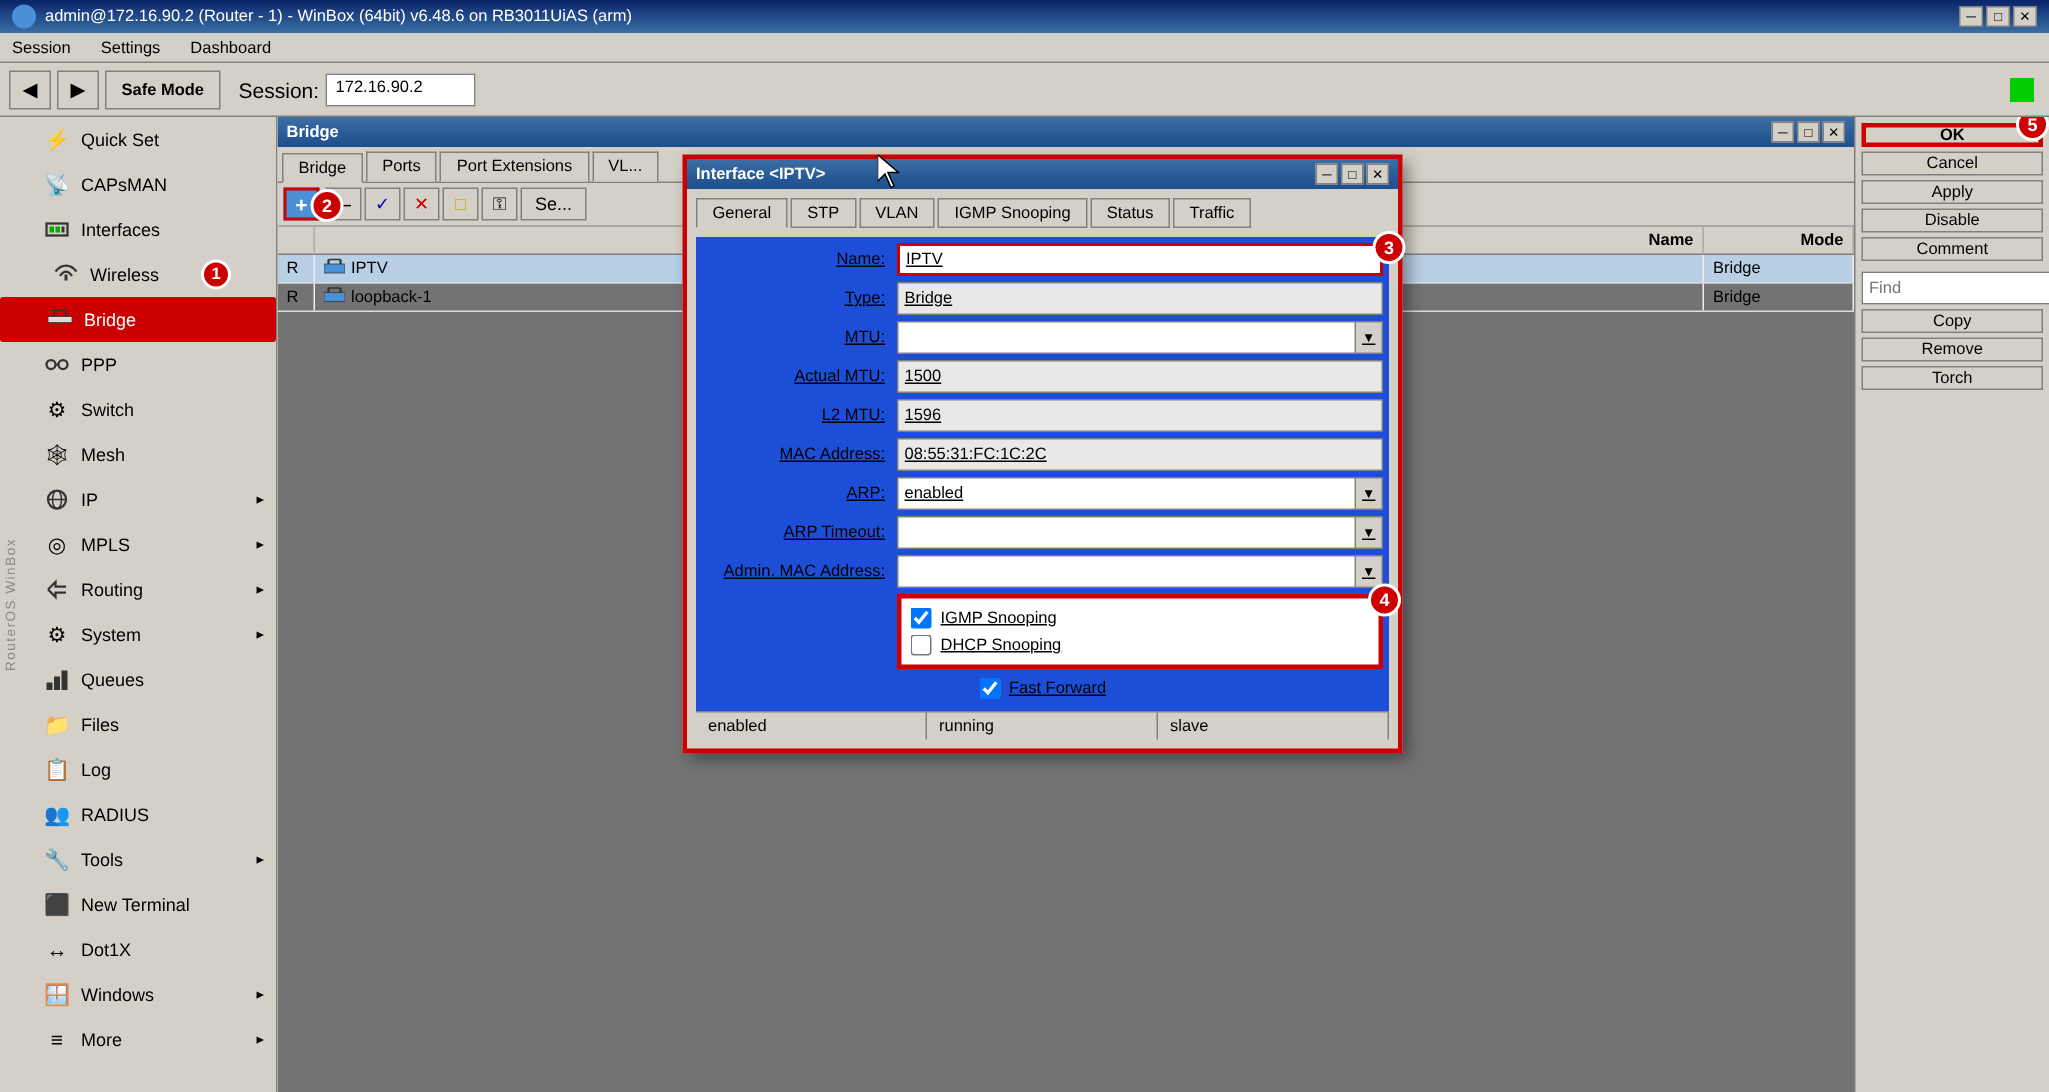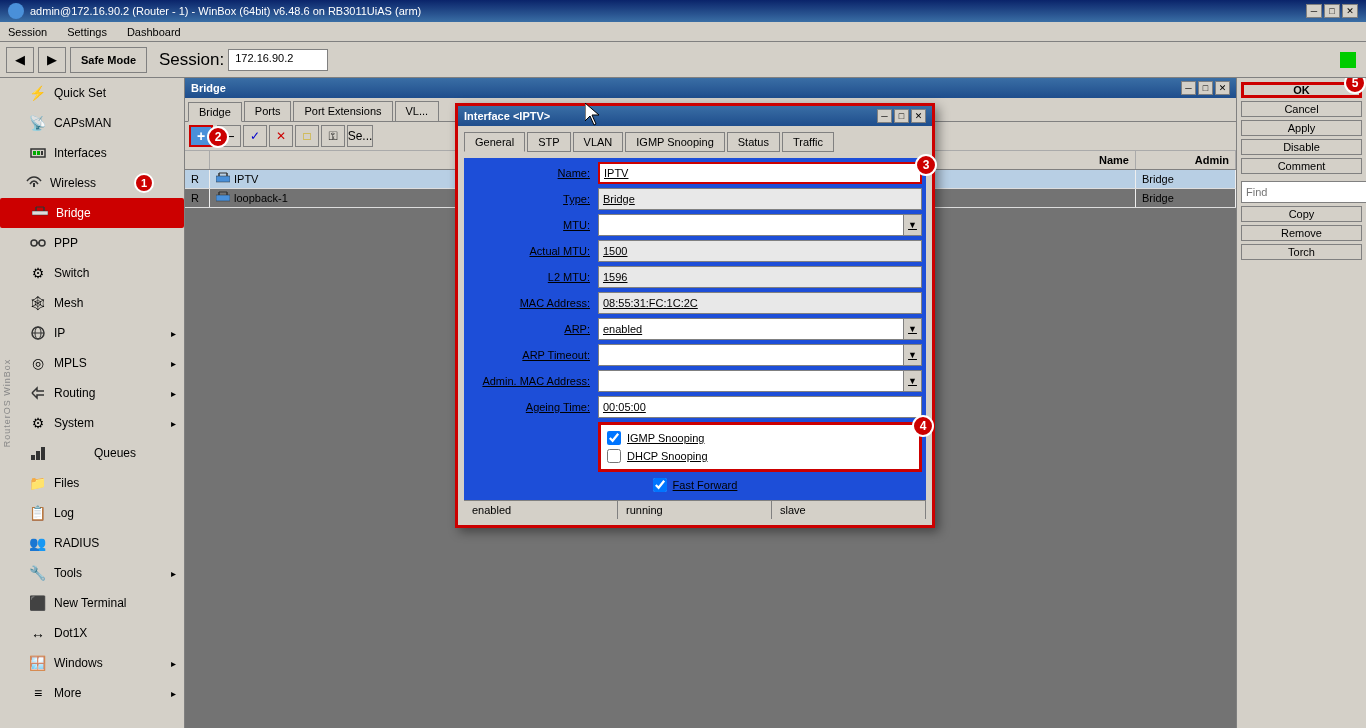--- a/index.html
+++ b/index.html
@@ -85,21 +85,21 @@
     }
     .safe-mode-btn {
       padding: 2px 10px;
       height: 26px;
       background: #d4d0c8;
       border: 1px solid #808080;
       cursor: pointer;
       font-size: 11px;
       font-weight: bold;
     }
-    .session-label { font-size: 17px; margin-left: 8px; }
+    .session-label { font-size: 14px; margin-left: 8px; }
     .session-value {
       padding: 2px 6px;
       height: 22px;
       background: white;
       border: 1px solid #808080;
       font-size: 11px;
       min-width: 100px;
     }
     .green-indicator {
       width: 16px; height: 16px;
@@ -415,21 +415,21 @@
       <div class="sidebar-item-icon">
         <svg width="16" height="16" viewBox="0 0 16 16">
             <rect x="1" y="4" width="14" height="8" fill="none" stroke="#333" stroke-width="1.5"></rect>
             <rect x="3" y="6" width="3" height="4" fill="#00aa00"></rect>
             <rect x="7" y="6" width="3" height="4" fill="#00aa00"></rect>
             <rect x="11" y="6" width="2" height="4" fill="#333"></rect>
           </svg>
       </div>
       <span class="sidebar-item-label">Interfaces</span>
     </div>
-    <div class="sidebar-item" style="padding-left:24px; position:relative;">
+    <div class="sidebar-item" style="padding-left:34px; position:relative;">
       <div class="sidebar-item-icon">
         <svg width="16" height="16" viewBox="0 0 16 16">
             <path d="M8 12 Q8 8 8 8" stroke="#333" stroke-width="2"></path>
             <path d="M4 9 Q6 6 8 6 Q10 6 12 9" fill="none" stroke="#333" stroke-width="1.5"></path>
             <path d="M1 6 Q4 2 8 2 Q12 2 15 6" fill="none" stroke="#333" stroke-width="1.5"></path>
           </svg>
       </div>
       <span class="sidebar-item-label">Wireless</span>
 
       <div style="position:absolute; right:30px; top:5px; width:20px; height:20px; background:#cc0000; color:white; border-radius:50%; display:flex; align-items:center; justify-content:center; font-size:11px; font-weight:bold; border:2px solid white; z-index:20;">1</div>
@@ -487,21 +487,21 @@
           </svg>
       </div>
       <span class="sidebar-item-label">Routing</span>
       <span class="sidebar-arrow">▸</span>
     </div>
     <div class="sidebar-item" style="padding-left:28px;">
       <div class="sidebar-item-icon">⚙</div>
       <span class="sidebar-item-label">System</span>
       <span class="sidebar-arrow">▸</span>
     </div>
-    <div class="sidebar-item" style="padding-left:28px;text-align:center;">
+    <div class="sidebar-item" style="padding-left:28px;">
       <div class="sidebar-item-icon">
         <svg width="16" height="16" viewBox="0 0 16 16">
             <rect x="1" y="10" width="4" height="5" fill="#333"></rect>
             <rect x="6" y="6" width="4" height="9" fill="#333"></rect>
             <rect x="11" y="2" width="4" height="13" fill="#333"></rect>
           </svg>
       </div>
       <span class="sidebar-item-label">Queues</span>
     </div>
     <div class="sidebar-item" style="padding-left:28px;">
@@ -577,30 +577,30 @@
         </button>
         <button class="bridge-toolbar-btn" style="color:#cc0000;">
           <span>✕</span>
         </button>
         <button class="bridge-toolbar-btn" style="color:#ccaa00;">
           <span>□</span>
         </button>
         <button class="bridge-toolbar-btn">
           <span>⚿</span>
         </button>
-        <button class="bridge-toolbar-btn" style="width:26px;">
+        <button class="bridge-toolbar-btn" style="width:44px;">
           <span>Se...</span>
         </button>
       </div>
 
       <div style="flex:1; background:#737373; overflow-y:auto;text-align:right;">
         <div class="table-header">
           <div class="th" style="width:25px;"></div>
           <div class="th" style="flex:1;">Name</div>
-          <div class="th" style="width:100px;">Admin</div>
+          <div class="th" style="width:100px;">Mode</div>
         </div>
 
         <div class="table-row selected">
           <div class="td" style="width:25px; font-size:11px;">R</div>
           <div class="td" style="flex:1;">
             <svg width="14" height="14" viewBox="0 0 14 14">
                 <rect x="0" y="4" width="14" height="6" fill="#4a90d9" stroke="#333" stroke-width="0.5"></rect>
                 <line x1="3" y1="4" x2="3" y2="1" stroke="#333" stroke-width="1.5"></line>
                 <line x1="11" y1="4" x2="11" y2="1" stroke="#333" stroke-width="1.5"></line>
                 <line x1="3" y1="1" x2="11" y2="1" stroke="#333" stroke-width="1"></line>
@@ -723,24 +723,20 @@
           </div>
 
           <div class="form-row">
             <span class="form-label">Admin. MAC Address:</span>
             <div style="flex:1; display:flex;">
               <div style="flex:1; height:22px; border:1px solid #808080; background:white;"></div>
               <div style="width:18px; height:22px; background:#d4d0c8; border:1px solid #808080; border-left:none; display:flex; align-items:center; justify-content:center; font-size:9px; cursor:pointer;">▼</div>
             </div>
           </div>
 
-          <div class="form-row">
-            <span class="form-label">Ageing Time:</span>
-            <input type="text" class="form-input" value="00:05:00" style="">
-          </div>
 
           <div style="position:relative; display:flex; flex-direction:column; margin-left:130px; border:3px solid #cc0000; padding:6px; background:white;">
 
             <div style="position:absolute; right:-15px; top:-10px; width:22px; height:22px; background:#cc0000; color:white; border-radius:50%; display:flex; align-items:center; justify-content:center; font-size:12px; font-weight:bold; z-index:30; border:2px solid white;">4</div>
             <div class="checkbox-row">
               <input type="checkbox" id="igmp-snooping" checked="" style="">
               <label class="checkbox-label" for="igmp-snooping">IGMP Snooping</label>
             </div>
             <div class="checkbox-row">
               <input type="checkbox" id="dhcp-snooping" style="">

